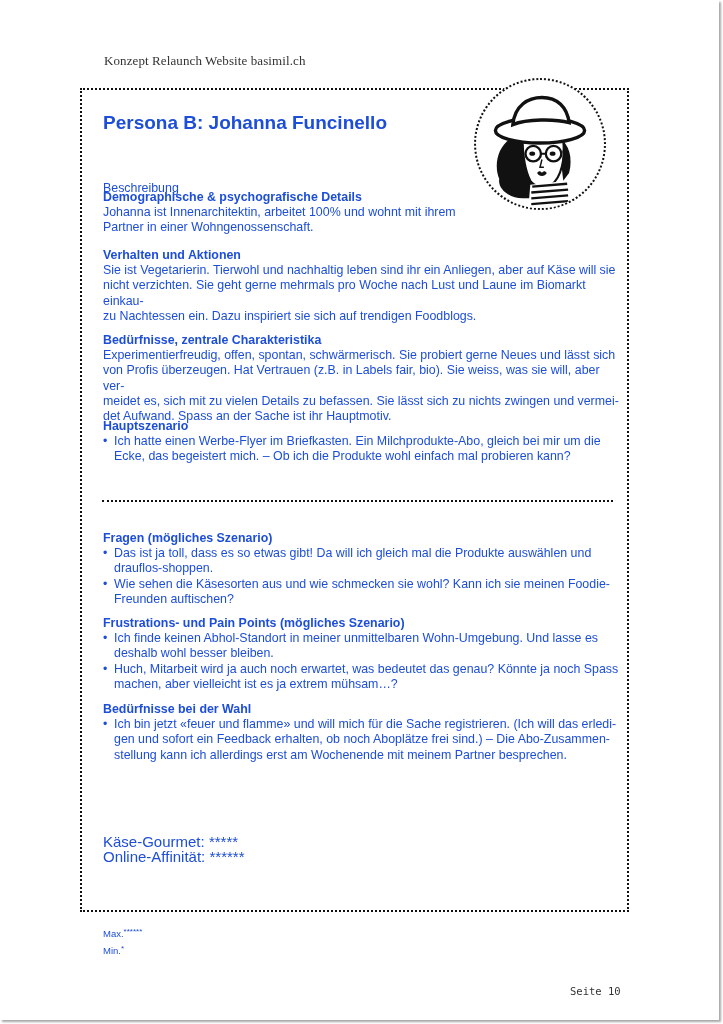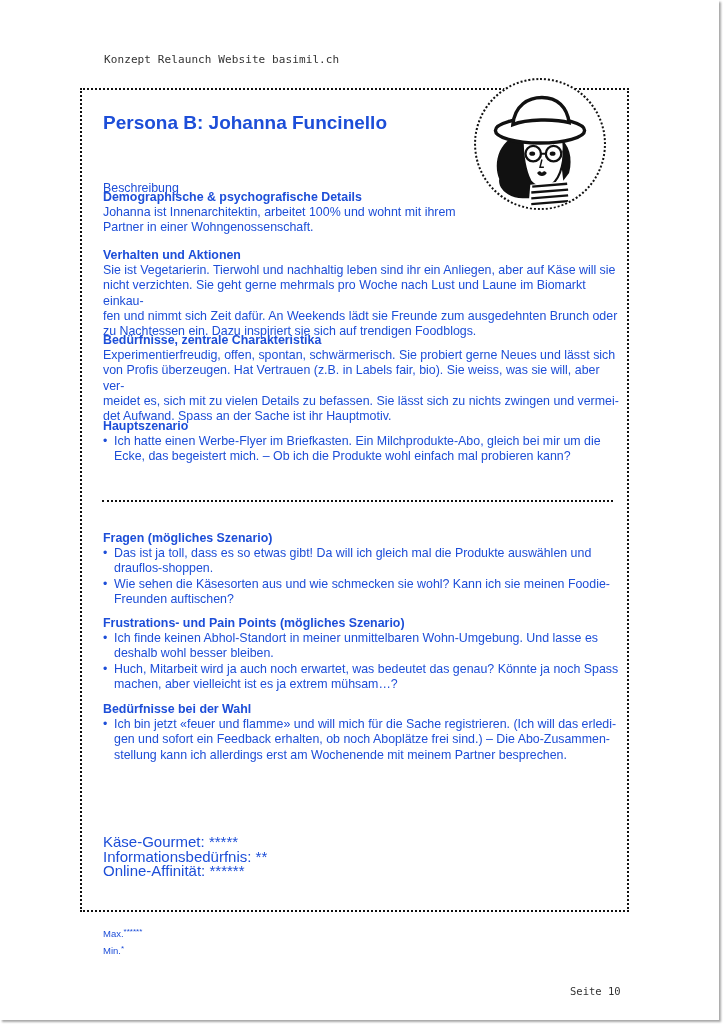--- a/index.html
+++ b/index.html
@@ -3,21 +3,21 @@
   <meta charset="utf-8">
   <style>
     html, body { margin: 0; padding: 0; background: #ffffff; }
     body { width: 723px; height: 1024px; position: relative; overflow: hidden; }
     .page {
       position: absolute; left: 0; top: 0; width: 719px; height: 1020px;
       background: #ffffff;
       box-shadow: 2px 2px 2px #a8a8a8;
     }
     .mono { font-family: "DejaVu Sans Mono", "Liberation Mono", monospace; color: #333; }
-    .running-head { position: absolute; left: 104px; top: 53px; font-size: 11px; letter-spacing: 0.1px; }
+    .running-head { position: absolute; left: 104px; top: 53px; font-size: 13px; letter-spacing: 0.1px; font-family: Liberation Serif, serif; }
     .page-number { position: absolute; left: 570px; top: 985px; font-size: 10.5px; }
 
     .frame {
       position: absolute; left: 80px; top: 88px; width: 549px; height: 824px;
       border: 2px dotted #111;
       box-sizing: border-box;
     }
     .avatar {
       position: absolute; left: 474px; top: 78px; width: 132px; height: 132px;
       border-radius: 50%; border: 2px dotted #111; background: #fff; box-sizing: border-box;
@@ -93,21 +93,20 @@
   <div class="sans block" style="top:190px;">
     <h3>Demographische &amp; psychografische Details</h3>
     <p>Johanna ist Innenarchitektin, arbeitet 100% und wohnt mit ihrem</p>
     <p>Partner in einer Wohngenossenschaft.</p>
   </div>
 
   <div class="sans block" style="top:248px;">
     <h3>Verhalten und Aktionen</h3>
     <p>Sie ist Vegetarierin. Tierwohl und nachhaltig leben sind ihr ein Anliegen, aber auf Käse will sie</p>
     <p>nicht verzichten. Sie geht gerne mehrmals pro Woche nach Lust und Laune im Biomarkt einkau-</p>
-    <p>fen und nimmt sich Zeit dafür. An Weekends lädt sie Freunde zum ausgedehnten Brunch oder</p>
     <p>zu Nachtessen ein. Dazu inspiriert sie sich auf trendigen Foodblogs.</p>
   </div>
 
   <div class="sans block" style="top:333px;">
     <h3>Bedürfnisse, zentrale Charakteristika</h3>
     <p>Experimentierfreudig, offen, spontan, schwärmerisch. Sie probiert gerne Neues und lässt sich</p>
     <p>von Profis überzeugen. Hat Vertrauen (z.B. in Labels fair, bio). Sie weiss, was sie will, aber ver-</p>
     <p>meidet es, sich mit zu vielen Details zu befassen. Sie lässt sich zu nichts zwingen und vermei-</p>
     <p>det Aufwand. Spass an der Sache ist ihr Hauptmotiv.</p>
   </div>
@@ -158,21 +157,20 @@
       <li>
         <span>Ich bin jetzt «feuer und flamme» und will mich für die Sache registrieren. (Ich will das erledi-</span><br>
         <span>gen und sofort ein Feedback erhalten, ob noch Aboplätze frei sind.) – Die Abo-Zusammen-</span><br>
         <span>stellung kann ich allerdings erst am Wochenende mit meinem Partner besprechen.</span>
       </li>
     </ul>
   </div>
 
   <div class="sans ratings">
     <div><span>Käse-Gourmet:</span> <span>*****</span></div>
-    <div><span>Informationsbedürfnis:</span> <span>**</span></div>
     <div><span>Online-Affinität:</span> <span>******</span></div>
   </div>
 
   <div class="sans legend">
     <div><span>Max.</span><sup>******</sup></div>
     <div><span>Min.</span><sup>*</sup></div>
   </div>
 
   <div class="mono page-number">Seite 10</div>
 </div>

